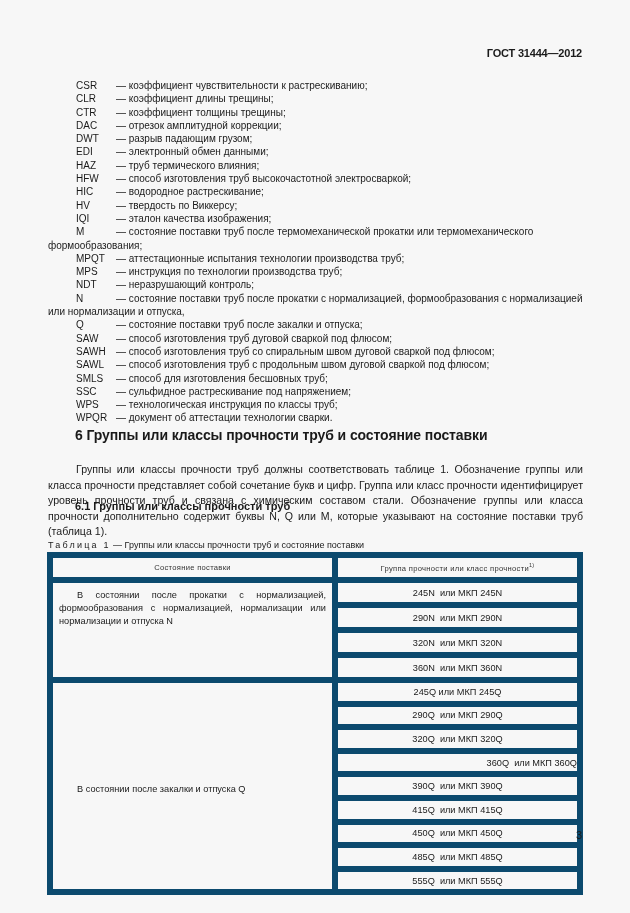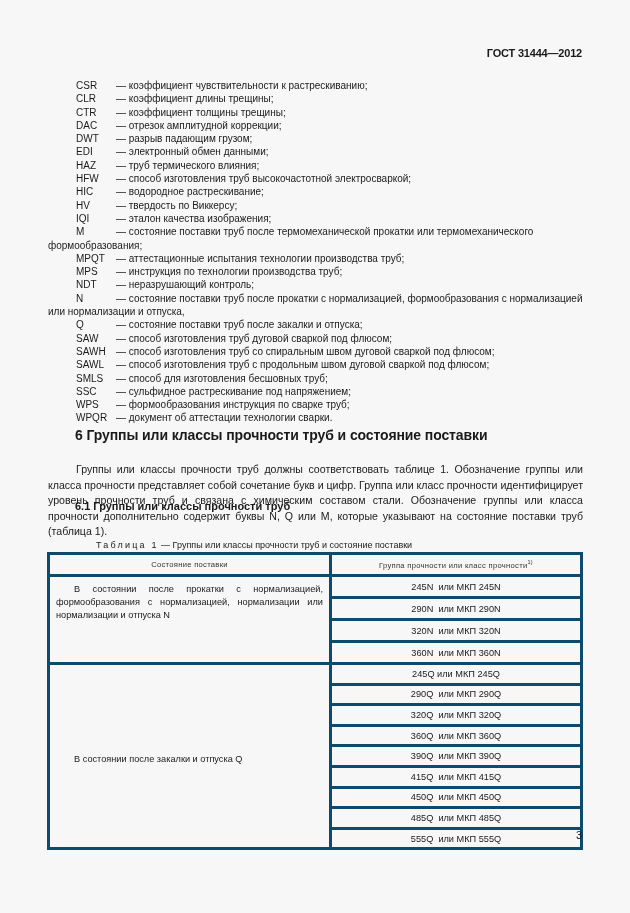--- a/index.html
+++ b/index.html
@@ -31,27 +31,27 @@
   }
   .para {
     position: absolute; left: 48px; top: 476px; width: 535px;
     font-size: 10.6px; line-height: 15.6px; text-align: justify;
   }
   .para p { margin: 0; text-indent: 28px; }
   .tbl-caption {
     position: absolute; left: 48px; top: 540px;
     font-size: 9px;
   }
-  .tbl-caption .spaced { letter-spacing: 2.2px; margin-left: 48px; }
+  .tbl-caption .spaced { letter-spacing: 2.2px; }
   table.data {
     position: absolute; left: 47px; top: 552px;
     width: 536px; border-collapse: collapse;
     font-size: 9.2px;
   }
-  table.data th, table.data td { border: 3px solid #0c4a6e; padding: 0; }
+  table.data th, table.data td { border: 6px solid #0c4a6e; padding: 0; }
   table.data th {
     height: 19px; font-weight: normal; font-size: 7.6px; letter-spacing: 0.3px;
     color: #333; border-bottom: 2px solid #222;
   }
   table.data th sup { font-size: 5.5px; }
   table.data td.state {
     width: 249px; vertical-align: top; padding: 6px 6px 0 6px;
     line-height: 13px; text-align: justify;
   }
   table.data td.state.q { vertical-align: middle; padding-left: 24px; }
@@ -142,21 +142,21 @@
     <div class="abbr-row">
       <span class="code">SMLS</span>
       <span class="def">— способ для изготовления бесшовных труб;</span>
     </div>
     <div class="abbr-row">
       <span class="code">SSC</span>
       <span class="def">— сульфидное растрескивание под напряжением;</span>
     </div>
     <div class="abbr-row">
       <span class="code">WPS</span>
-      <span class="def">— формообразования инструкция по сварке труб;</span>
+      <span class="def">— технологическая инструкция по классы труб;</span>
     </div>
     <div class="abbr-row">
       <span class="code">WPQR</span>
       <span class="def">— документ об аттестации технологии сварки.</span>
     </div>
   </div>
 
 <div class="sec-title">6 Группы или классы прочности труб и состояние поставки</div>
 <div class="sub-title">6.1 Группы или классы прочности труб</div>
 <div class="para" style="top:462px;">
@@ -196,21 +196,21 @@
         </td>
         <td class="grade" style="white-space: pre;">245Q или МКП 245Q</td>
       </tr>
       <tr>
         <td class="grade" style="white-space: pre;">290Q  или МКП 290Q</td>
       </tr>
       <tr>
         <td class="grade" style="white-space: pre;">320Q  или МКП 320Q</td>
       </tr>
       <tr>
-        <td class="grade" style="white-space: pre;">360Q  или МКП 360Q</td>
+        <td class="grade" style="white-space: pre; text-align: right;">360Q  или МКП 360Q</td>
       </tr>
       <tr>
         <td class="grade" style="white-space: pre;">390Q  или МКП 390Q</td>
       </tr>
       <tr>
         <td class="grade" style="white-space: pre;">415Q  или МКП 415Q</td>
       </tr>
       <tr>
         <td class="grade" style="white-space: pre;">450Q  или МКП 450Q</td>
       </tr>

